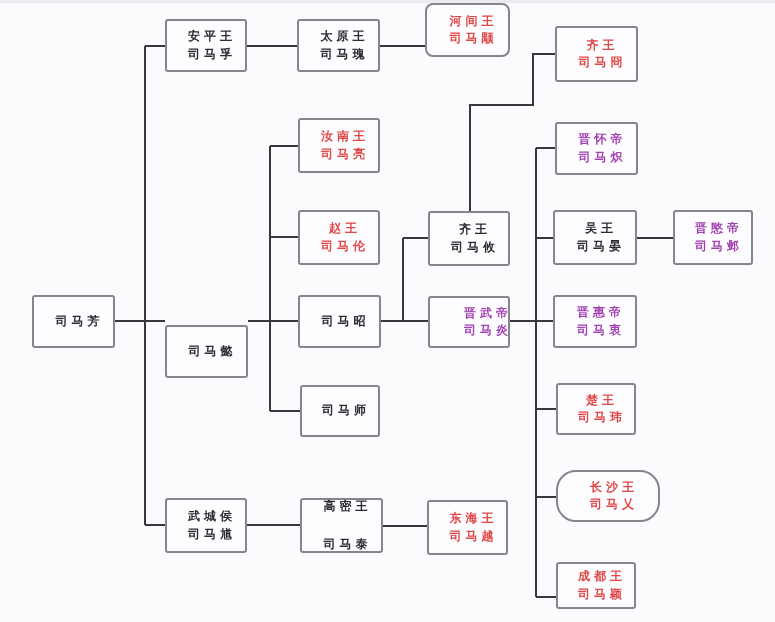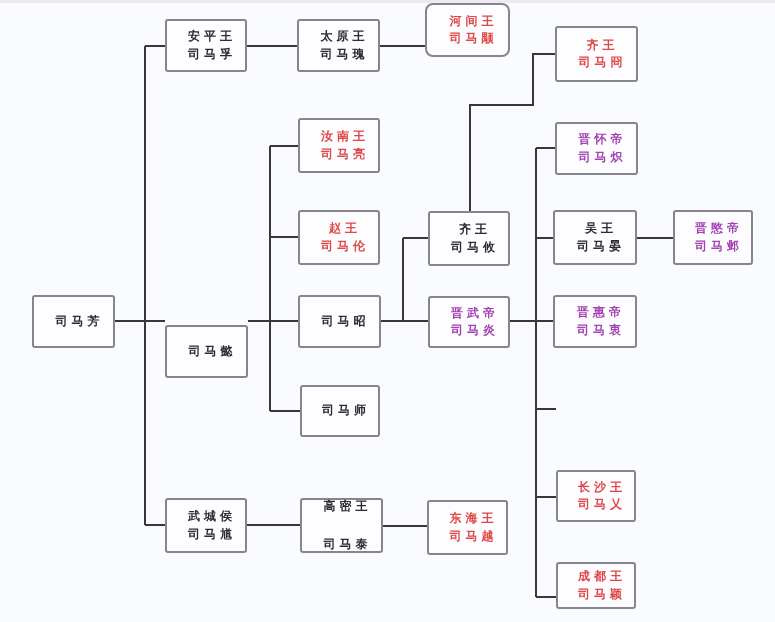--- a/index.html
+++ b/index.html
@@ -117,41 +117,45 @@
     <div class="node" style="left: 298px; top: 295px; width: 83px; height: 53px; color: var(--black);">
       <span>司马昭</span>
     </div>
     <div class="node" style="left: 300px; top: 385px; width: 80px; height: 52px; color: var(--black);">
       <span>司马师</span>
     </div>
     <div class="node" style="left: 428px; top: 211px; width: 82px; height: 55px; color: var(--black);">
       <span>齐王</span>
       <span>司马攸</span>
     </div>
-    <div class="node" style="left: 428px; top: 296px; width: 82px; height: 52px; color: var(--purple);">
+    <div class="node" style="left: 428px; top: 296px; width: 82px; height: 52px; color: var(--purple); align-items: flex-end;">
       <span>晋武帝</span>
       <span>司马炎</span>
     </div>
     <div class="node" style="left: 555px; top: 122px; width: 83px; height: 53px; color: var(--purple);">
       <span>晋怀帝</span>
       <span>司马炽</span>
     </div>
     <div class="node" style="left: 673px; top: 210px; width: 80px; height: 55px; color: var(--purple);">
       <span>晋愍帝</span>
       <span>司马邺</span>
     </div>
     <div class="node" style="left: 553px; top: 210px; width: 84px; height: 55px; color: var(--black);">
       <span>吴王</span>
       <span>司马晏</span>
     </div>
     <div class="node" style="left: 553px; top: 295px; width: 84px; height: 53px; color: var(--purple);">
       <span>晋惠帝</span>
       <span>司马衷</span>
     </div>
-    <div class="node" style="left: 556px; top: 470px; width: 80px; height: 52px; color: var(--red);">
+    <div class="node" style="left: 556px; top: 383px; width: 80px; height: 52px; color: var(--red);">
+      <span>楚王</span>
+      <span>司马玮</span>
+    </div>
+    <div class="node" style="left: 556px; top: 470px; width: 104px; height: 52px; color: var(--red); border-radius: 20px;">
       <span>长沙王</span>
       <span>司马乂</span>
     </div>
     <div class="node" style="left: 556px; top: 562px; width: 80px; height: 47px; color: var(--red);">
       <span>成都王</span>
       <span>司马颖</span>
     </div>
     <div class="node" style="left: 165px; top: 498px; width: 82px; height: 55px; color: var(--black);">
       <span>武城侯</span>
       <span>司马馗</span>

